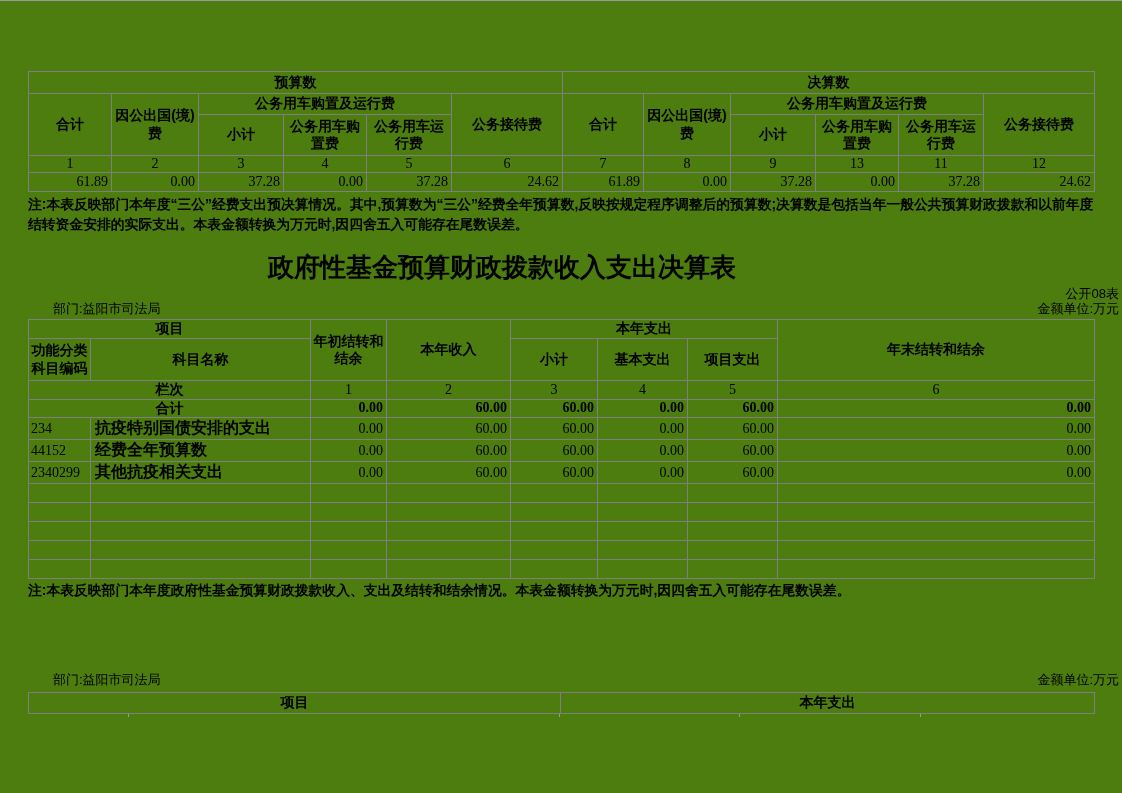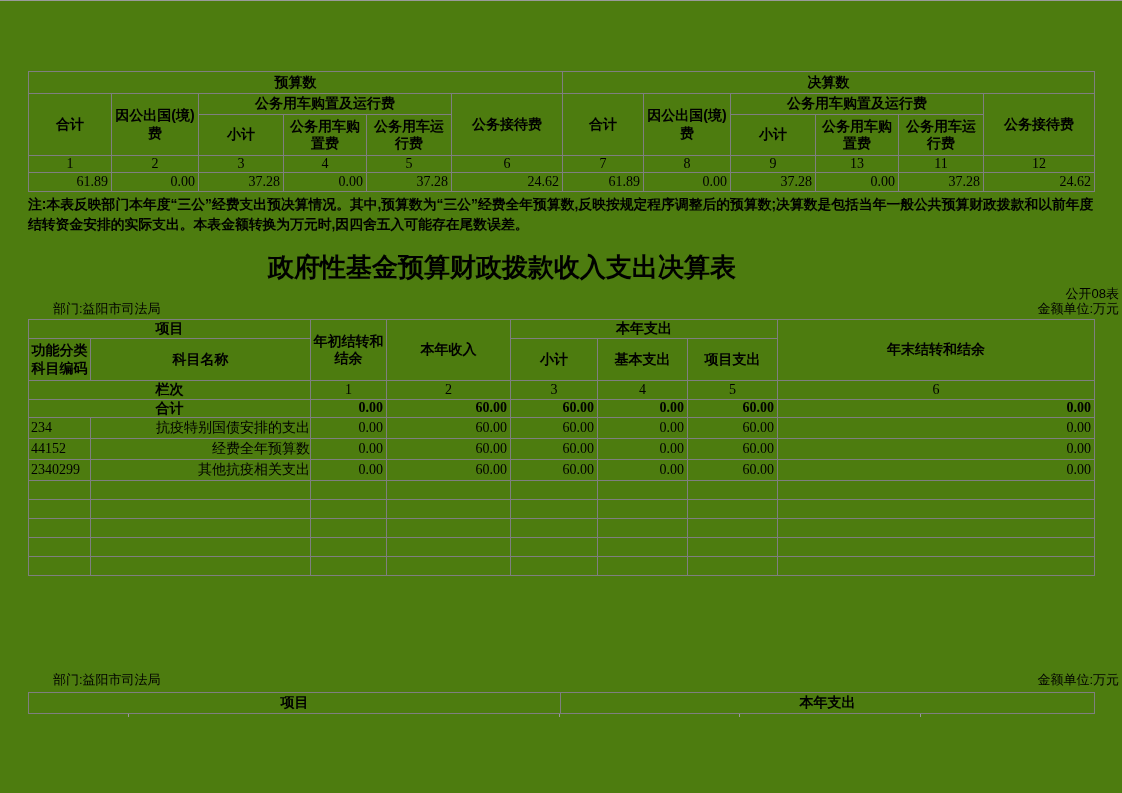--- a/index.html
+++ b/index.html
@@ -10,21 +10,21 @@
   .top-rule{position:absolute;left:0;top:0;width:1122px;height:1px;background:#9a9a9a;}
 
   table{border-collapse:collapse;table-layout:fixed;position:absolute;}
   td{border:1px solid #7f7f7f;overflow:hidden;vertical-align:middle;padding:0;}
 
   .hdr{font-weight:bold;font-size:14px;text-align:center;line-height:1.25;padding:0 1px;}
   .num{font-family:"Liberation Serif",serif;font-size:14px;text-align:center;}
   .val{font-family:"Liberation Serif",serif;font-size:14px;text-align:right;padding-right:3px;}
   .valb{font-weight:bold;}
   .codecell{font-family:"Liberation Serif",serif;font-size:14px;text-align:left;padding-left:2px;}
-  .namecell{font-weight:normal;font-size:14px;text-align:right;padding-left:4px;}
+  .namecell{font-weight:bold;font-size:16px;text-align:left;padding-left:4px;}
 
   .t1{left:28px;top:71px;width:1066px;}
   .t1 tr.r1{height:22px;} .t1 tr.r2{height:21px;} .t1 tr.r3{height:41px;}
   .t1 tr.r4{height:17px;} .t1 tr.r5{height:19px;}
 
   .note{position:absolute;left:28px;width:1066px;font-size:13.8px;font-weight:bold;
         line-height:20px;text-align:left;letter-spacing:0;}
   .note1{top:195px;}
   .note2{top:581px;}
 
@@ -254,20 +254,21 @@
           <td></td>
           <td></td>
       <td></td>
           <td></td>
           <td></td>
           <td></td>
     </tr>
   </tbody>
     </table>
 
+  <div class="note note2">注:本表反映部门本年度政府性基金预算财政拨款收入、支出及结转和结余情况。本表金额转换为万元时,因四舍五入可能存在尾数误差。</div>
 
   <div class="meta dept3">部门:益阳市司法局</div>
   <div class="meta mright unit3">金额单位:万元</div>
 
   <table class="t3">
     <colgroup>
         <col style="width:532px">
         <col style="width:534px">
       </colgroup>
     <tbody>

